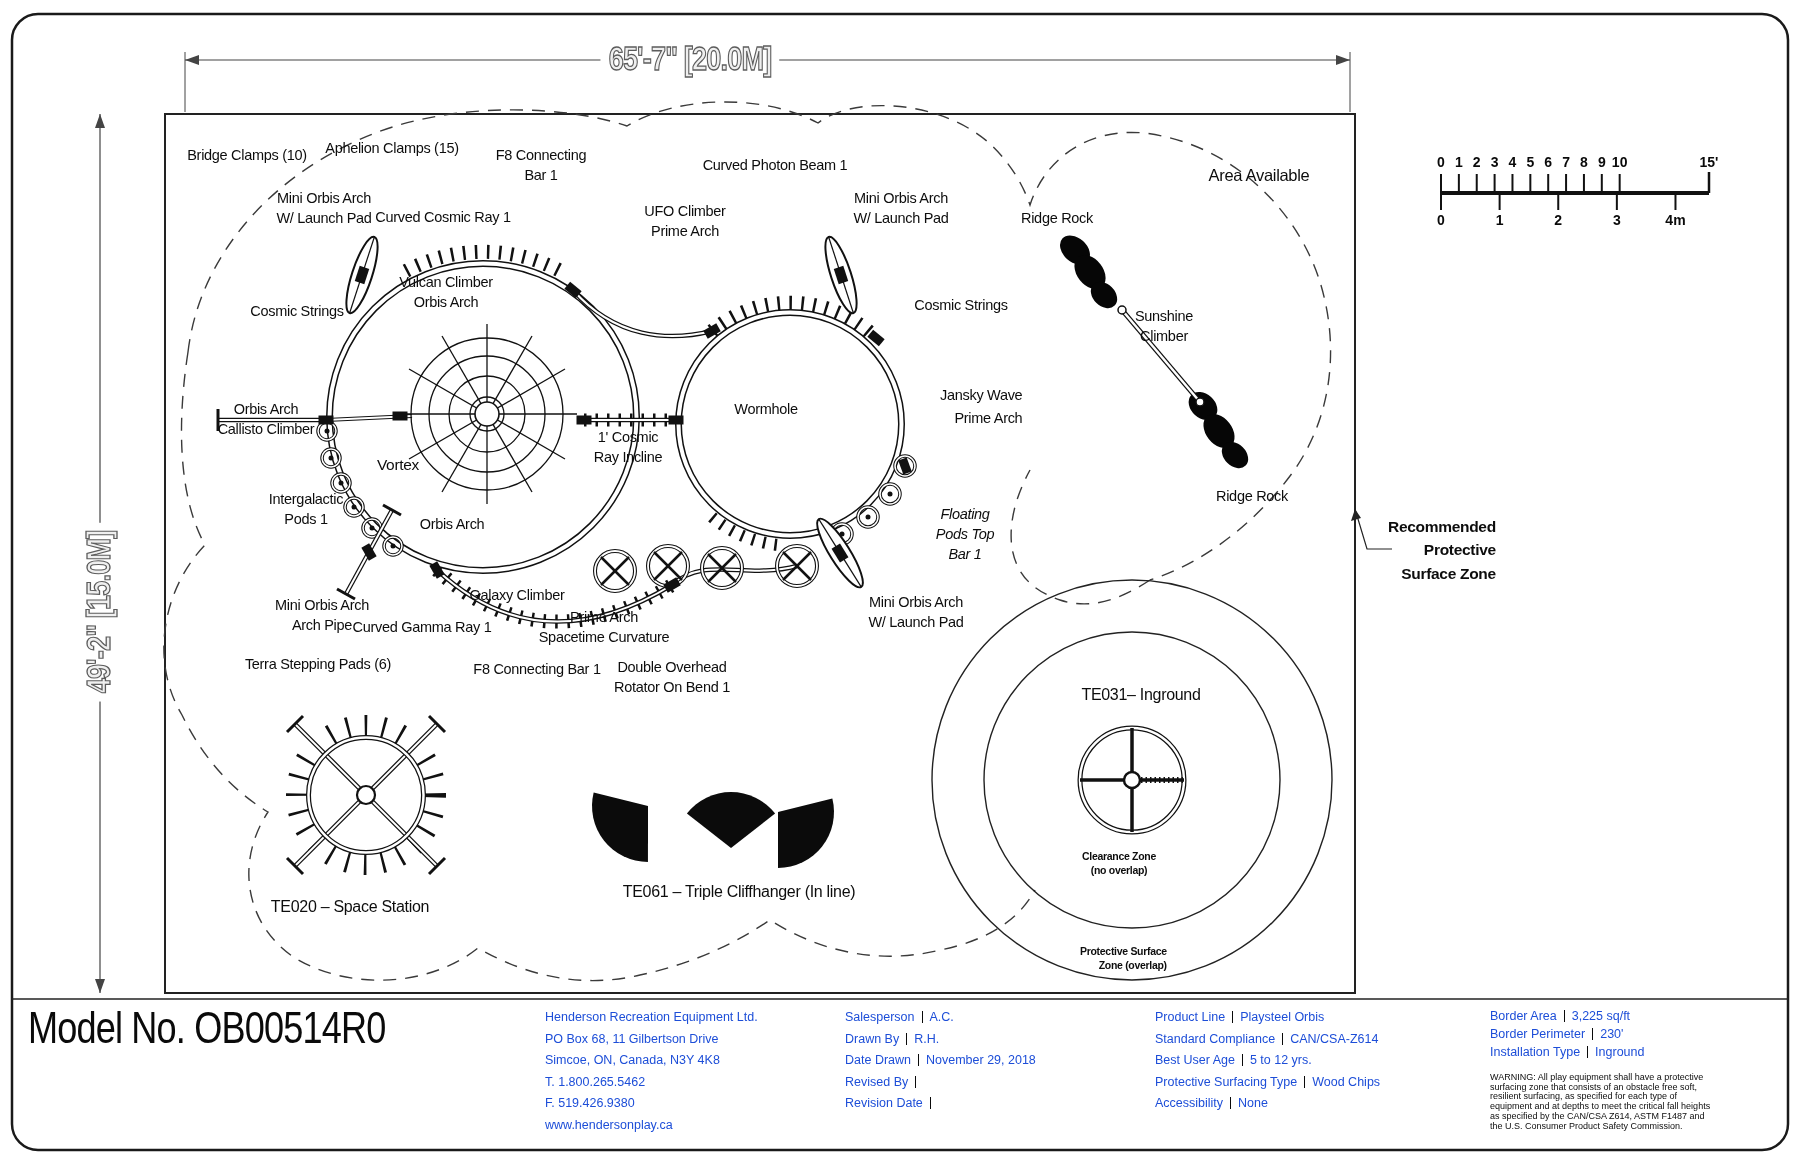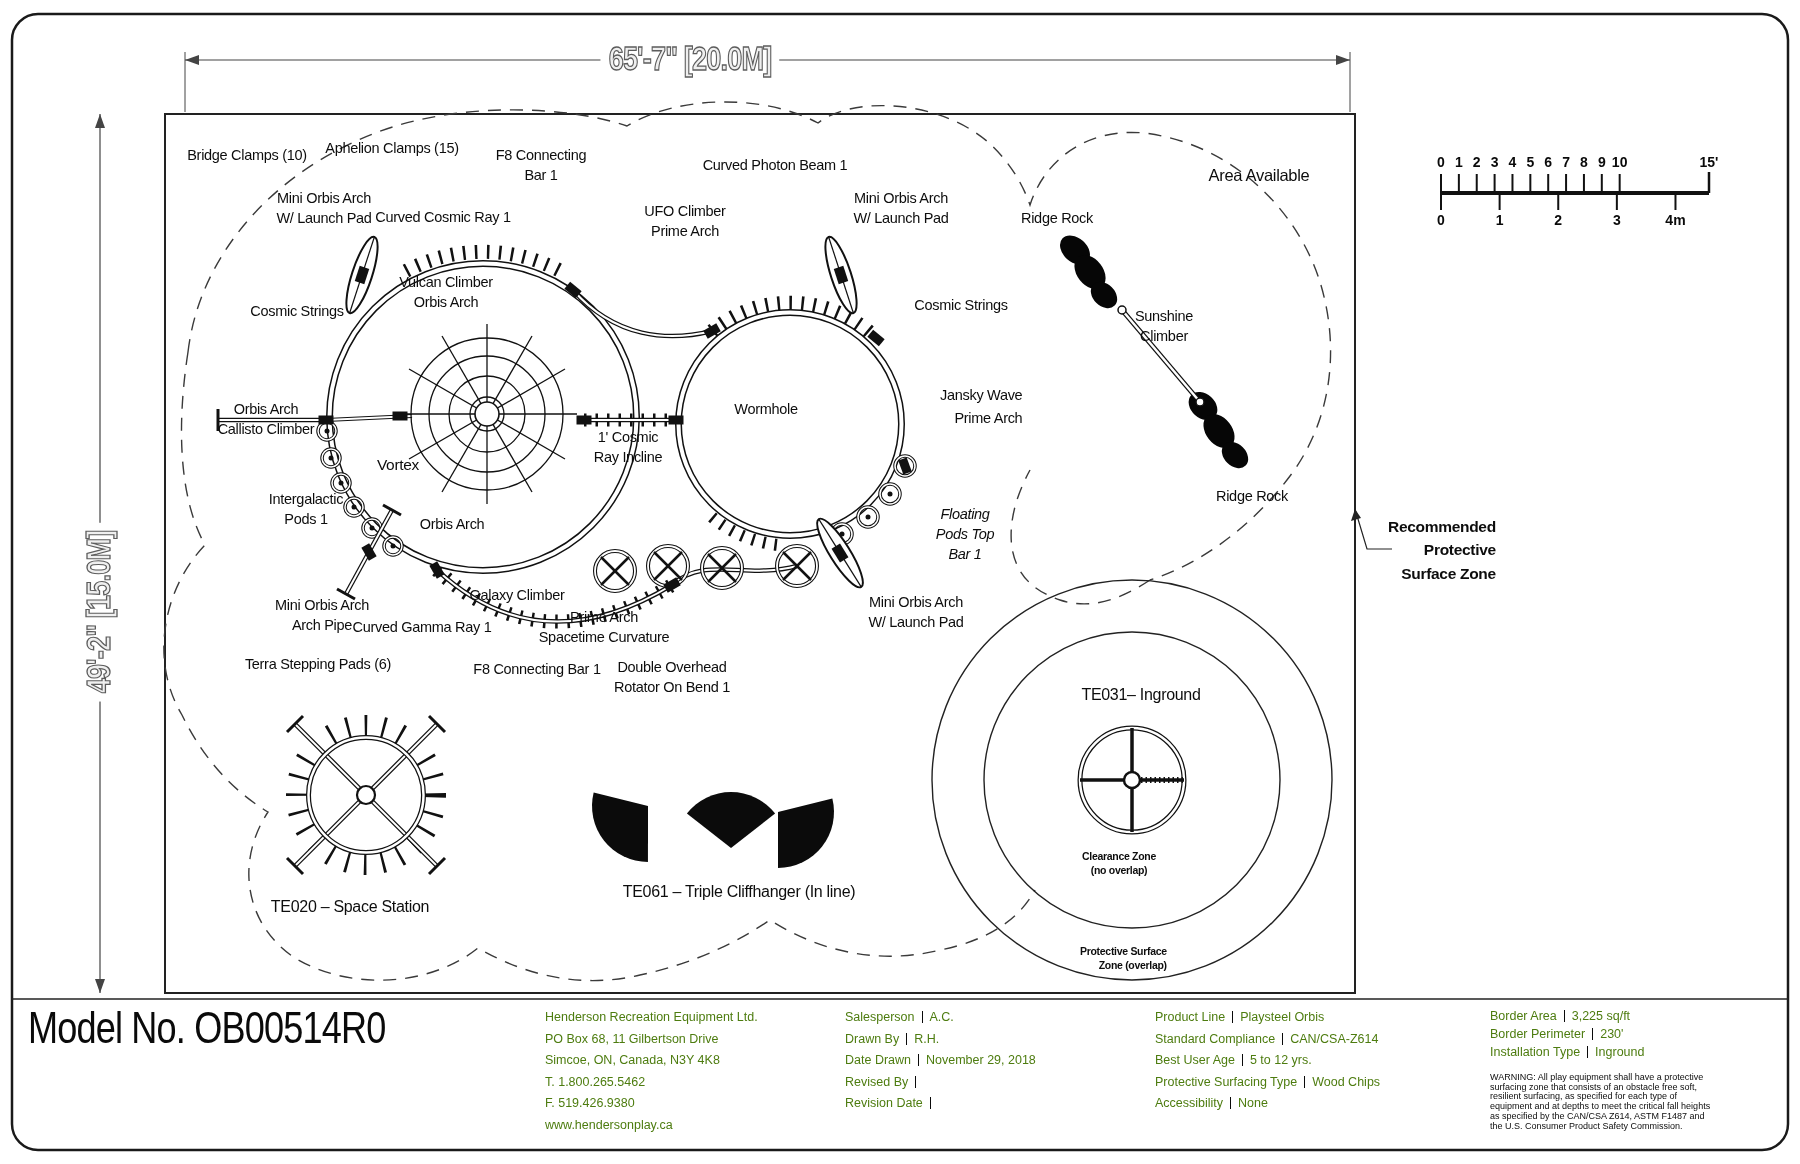--- a/index.html
+++ b/index.html
@@ -12,21 +12,21 @@
   .dim-text{position:absolute;font-size:33px;font-weight:700;white-space:nowrap;
       color:#efefef;-webkit-text-stroke:1.3px #5c5c5c;background:#fff;padding:0 10px;letter-spacing:-1px;}
   .dim-top{left:690px;top:59px;transform:translate(-50%,-50%) scaleX(.82);}
   .dim-left{left:99px;top:612px;transform:translate(-50%,-50%) rotate(-90deg) scaleX(.82);}
   .logo{position:absolute;left:1516px;top:24px;width:240px;text-align:left;}
   .logo-word{font-size:47px;font-weight:800;letter-spacing:-2.5px;color:#0a0a0a;transform:scaleY(.95);}
   .logo-tag{font-size:18.5px;color:#222;letter-spacing:.2px;margin-top:-4px;}
   .scale-num{position:absolute;font-size:14px;font-weight:700;transform:translateX(-50%);color:#0a0a0a;}
   .model{position:absolute;left:28px;top:1003px;font-size:44px;letter-spacing:-1px;
       transform:scaleX(.82);transform-origin:left center;color:#0a0a0a;}
-  .tb-col{position:absolute;top:1007px;font-size:12.5px;color:#4d7c0f;}
+  .tb-col{position:absolute;top:1007px;font-size:12.5px;color:#1d4ed8;}
   .tb-line,.tb-row{line-height:21.5px;white-space:nowrap;}
   .tb-row .tb-bar{display:inline-block;border-left:1.6px solid #0a0a0a;height:12px;margin:0 7px;vertical-align:-2px;}
   #tb-site .tb-line, #tb-site .tb-row{line-height:18px;}
   .warning{position:absolute;left:1490px;top:1073px;width:226px;font-size:9px;line-height:9.7px;color:#0d0d0d;}
 </style>
 </head>
 <body>
 
 <div class="sheet">
 

